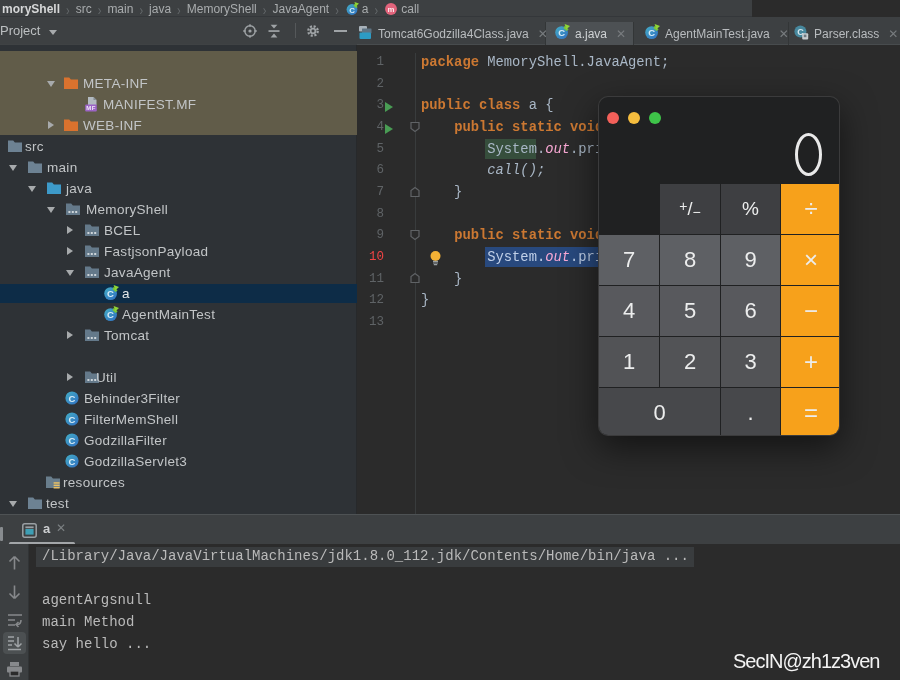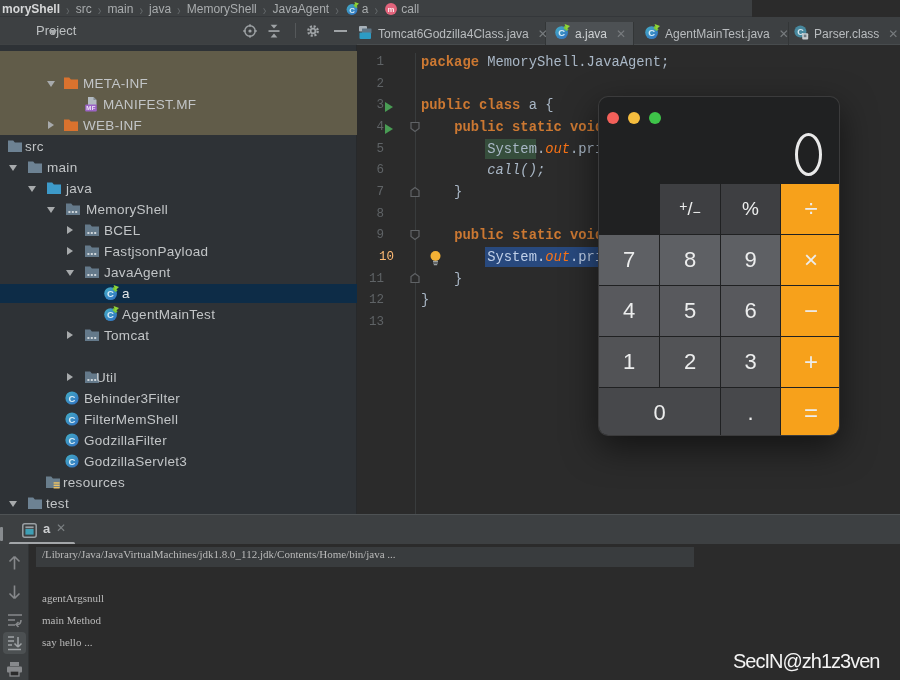--- a/index.html
+++ b/index.html
@@ -10,21 +10,21 @@
 
   
   #crumbs { left:0; top:0; width:752px; height:17px; background:#3d4042; border-bottom:1px solid #34373a;
     display:flex; align-items:flex-end; font-size:12px; color:#a9acae; white-space:nowrap; }
   #crumbs .sep { color:#64686b; margin:0 6px; font-size:11px; transform:scaleY(1.25); display:inline-block; }
   #crumbs b { color:#d6d7d8; font-weight:bold; }
 
   
   #projhead { left:0; top:17px; width:357px; height:28px; background:#3d4042;
     border-bottom:1px solid #3f4244; }
-  #projhead .title { position:absolute; left:0px; top:6px; font-size:13px; color:#bcbfc1;margin-left:36px; }
+  #projhead .title { position:absolute; left:0px; top:6px; font-size:13px; color:#bcbfc1; }
   #tabbar { left:357px; top:17px; width:543px; height:28px; background:#3d4042;
     border-bottom:1px solid #484c4e; display:flex; }
   .tab { height:23px; margin-top:5px; display:flex; align-items:center; padding:0 7px 0 5px;
     font-size:12px; color:#b9bcbf; border-right:1px solid #333637; }
   .tab .x { color:#787c7f; margin-left:9px; font-size:12px; }
   .tab.sel { background:#4d5154; color:#cfd2d4; }
   .tab .ticon { margin-right:5px; }
 
   
   #tree { left:0; top:45px; width:357px; height:472px; background:#2e3236;
@@ -40,32 +40,32 @@
     border-left:6px solid #a7aaac; }
   #oliveblock { left:0; top:6px; width:357px; height:84px; background:#615c49; }
   #selrow { left:0; top:239px; width:357px; height:19px; background:#0d2c47; }
 
   
   #editor { left:358px; top:45px; width:542px; height:472px; background:#2b2b2b;
     font-family:"Liberation Mono", monospace; font-size:13.8px; }
   .lnum { position:absolute; width:26px; text-align:right; color:#5f6366; font-size:12.5px; }
   .cline { position:absolute; left:63px; white-space:pre; color:#a9b7c6; }
   .kw { color:#cc7832; font-weight:bold; }
-  .fld { color:#f97316; font-style:italic; }
+  .fld { color:#f9a8d4; font-style:italic; }
   .grn-arr { position:absolute; width:0; height:0; border-top:5px solid transparent;
     border-bottom:5px solid transparent; border-left:8px solid #499c54; }
 
   
   #consheadline { left:0; top:514px; width:900px; height:1px; background:#4e5254; }
   #conshead { left:0; top:515px; width:900px; height:29px; background:#3d4042; }
   #console { left:0; top:544px; width:900px; height:136px; background:#2b2b2b; }
   #ctoolbar { left:0; top:544px; width:29px; height:136px; background:#3c3f41;
     border-right:1px solid #313436; }
-  .cl { position:absolute; left:42px; white-space:pre; font-family:Liberation Serif, serif;
-    font-size:11px; color:#bababa; }
+  .cl { position:absolute; left:42px; white-space:pre; font-family:Liberation Mono, monospace;
+    font-size:14px; color:#bababa; }
   .cred { color:#ec5f5f; }
 
   #watermark { left:733px; top:650px; font-size:20px; letter-spacing:-1px; color:#f3f3f3; }
 
   
   #calc { left:598px; top:96px; width:242px; height:340px; border-radius:10px;
     overflow:hidden; background:#202122; box-shadow:0 12px 34px rgba(0,0,0,0.55);
     border:1px solid rgba(130,130,130,0.28); }
   .tl { position:absolute; top:15px; width:12px; height:12px; border-radius:50%; }
   #calcgrid { position:absolute; left:0; top:87px; width:242px; height:253px; }
@@ -320,21 +320,21 @@
 
     <div class="lnum" style="left:0;top:10px">1</div>
     <div class="lnum" style="left:0;top:31.65px">2</div>
     <div class="lnum" style="left:0;top:53.3px">3</div>
     <div class="lnum" style="left:0;top:74.95px">4</div>
     <div class="lnum" style="left:0;top:96.6px">5</div>
     <div class="lnum" style="left:0;top:118.25px">6</div>
     <div class="lnum" style="left:0;top:139.9px">7</div>
     <div class="lnum" style="left:0;top:161.55px">8</div>
     <div class="lnum" style="left:0;top:183.2px">9</div>
-    <div class="lnum" style="left:10px;top:204.85px;color:#fdba74">10</div>
+    <div class="lnum" style="left:0;top:204.85px;color:#ef4444">10</div>
     <div class="lnum" style="left:0;top:226.5px">11</div>
     <div class="lnum" style="left:0;top:248.15px">12</div>
     <div class="lnum" style="left:0;top:269.8px">13</div>
 
     <span class="grn-arr" style="left:27px;top:57px"></span>
     <span class="grn-arr" style="left:27px;top:78.6px"></span>
 
     <svg style="position:absolute;left:51px;top:76px" width="12" height="12" viewBox="0 0 12 12">
         <path d="M2 1.5h8v6L6 10.5 2 7.5z" fill="#2b2b2b" stroke="#606366" stroke-width="1.2"></path>
       </svg>

